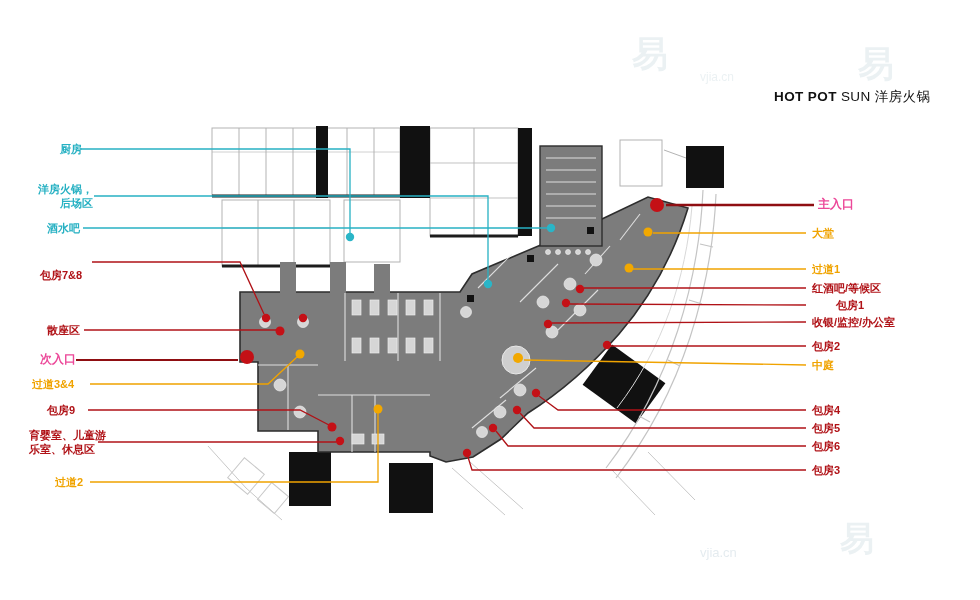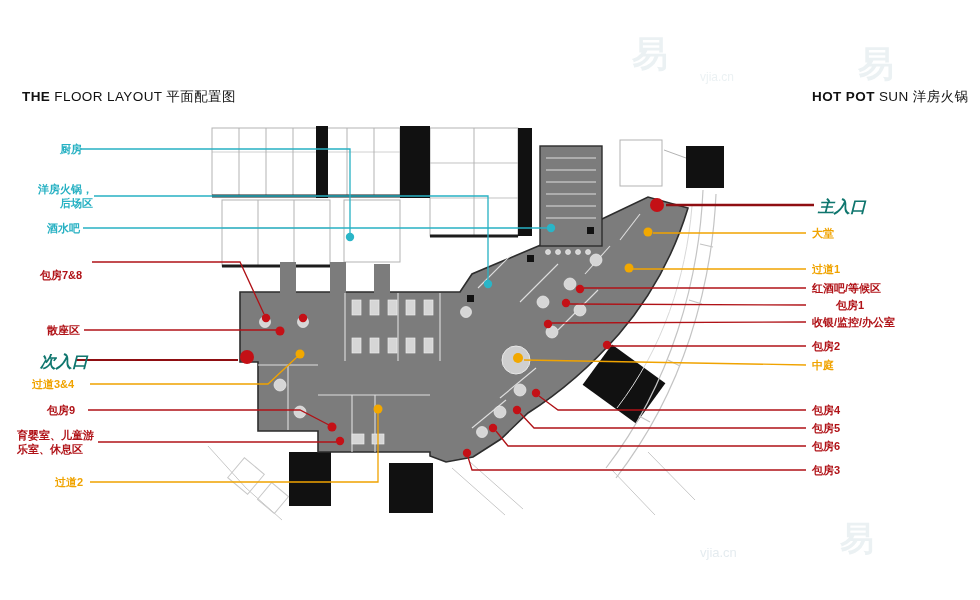--- a/index.html
+++ b/index.html
@@ -2,27 +2,27 @@
 <html><head>
 <meta charset="utf-8">
 <style>
   html,body{margin:0;padding:0;background:#fff;}
   .stage{position:relative;width:980px;height:600px;background:#ffffff;overflow:hidden;
          font-family:"Liberation Sans",sans-serif;}
   
   .title{position:absolute;font-size:13.5px;color:#111;letter-spacing:.4px;white-space:nowrap;}
   .title b{font-weight:bold;}
   .title-left{left:22px;top:88px;}
-  .title-right{left:812px;top:88px;}
+  .title-right{left:774px;top:88px;}
   
   .lbl{position:absolute;font-size:11px;font-weight:bold;line-height:1.3;white-space:pre-line;}
   .c-cyan{color:#27b1c3;text-align:right;}
   .c-red{color:#b01217;}
   .c-yellow{color:#f0a300;}
-  .c-black{color:#0f766e;font-size:16px;font-style:italic;}
+  .c-black{color:#ec4899;font-size:12px;}
   
   svg.plan{position:absolute;left:0;top:0;width:980px;height:600px;}
   
   .wm{position:absolute;color:rgba(130,165,180,.16);pointer-events:none;font-weight:bold;}
   .wm-g1{left:632px;top:30px;font-size:36px;}
   .wm-g2{left:858px;top:40px;font-size:36px;}
   .wm-g3{left:840px;top:516px;font-size:34px;}
   .wm-s1{left:700px;top:70px;font-size:12px;font-weight:normal;}
   .wm-s2{left:700px;top:545px;font-size:13px;font-weight:normal;color:rgba(130,165,180,.22);}
   .wm-big{left:664px;top:468px;font-size:46px;color:rgba(110,160,178,.22);letter-spacing:4px;}
@@ -31,21 +31,20 @@
 <body>
 
 <div class="stage">
 
   <div class="wm wm-g1">易</div>
   <div class="wm wm-g2">易</div>
   <div class="wm wm-g3">易</div>
   <div class="wm wm-s1">vjia.cn</div>
   <div class="wm wm-s2">vjia.cn</div>
 
-  <div class="title title-left"><b>THE</b><span> FLOOR LAYOUT 平面配置图</span></div>
   <div class="title title-right"><b>HOT POT</b><span> SUN 洋房火锅</span></div>
 
   <svg class="plan" viewBox="0 0 980 600">
 
     <g stroke="#b3b3b3" fill="none" stroke-width="1">
       <rect x="212" y="128" width="188" height="68"></rect>
       <line x1="239" y1="128" x2="239" y2="196"></line>
       <line x1="266" y1="128" x2="266" y2="196"></line>
       <line x1="293" y1="128" x2="293" y2="196"></line>
       <line x1="320" y1="128" x2="320" y2="196"></line>
@@ -247,21 +246,21 @@
 
   <div class="lbl c-cyan" style="left:60px;top:142px">厨房</div>
   <div class="lbl c-cyan" style="left:38px;top:182px">洋房火锅，
 后场区</div>
   <div class="lbl c-cyan" style="left:47px;top:221px">酒水吧</div>
   <div class="lbl c-red" style="left:40px;top:268px">包房7&amp;8</div>
   <div class="lbl c-red" style="left:47px;top:323px">散座区</div>
   <div class="lbl c-black" style="left:40px;top:352px">次入口</div>
   <div class="lbl c-yellow" style="left:32px;top:377px">过道3&amp;4</div>
   <div class="lbl c-red" style="left:47px;top:403px">包房9</div>
-  <div class="lbl c-red" style="left:17px;top:428px">育婴室、儿童游
+  <div class="lbl c-red" style="left:29px;top:428px">育婴室、儿童游
 乐室、休息区</div>
   <div class="lbl c-yellow" style="left:55px;top:475px">过道2</div>
 
   <div class="lbl c-black" style="left:818px;top:197px">主入口</div>
   <div class="lbl c-yellow" style="left:812px;top:226px">大堂</div>
   <div class="lbl c-yellow" style="left:812px;top:262px">过道1</div>
   <div class="lbl c-red" style="left:812px;top:281px">红酒吧/等候区</div>
   <div class="lbl c-red" style="left:836px;top:298px">包房1</div>
   <div class="lbl c-red" style="left:812px;top:315px">收银/监控/办公室</div>
   <div class="lbl c-red" style="left:812px;top:339px">包房2</div>

